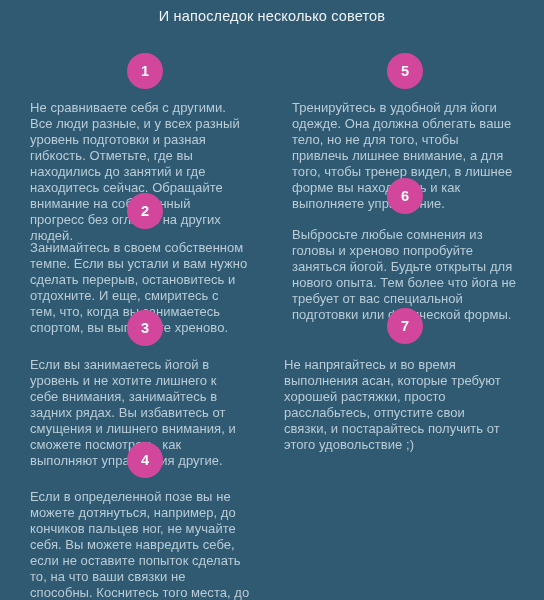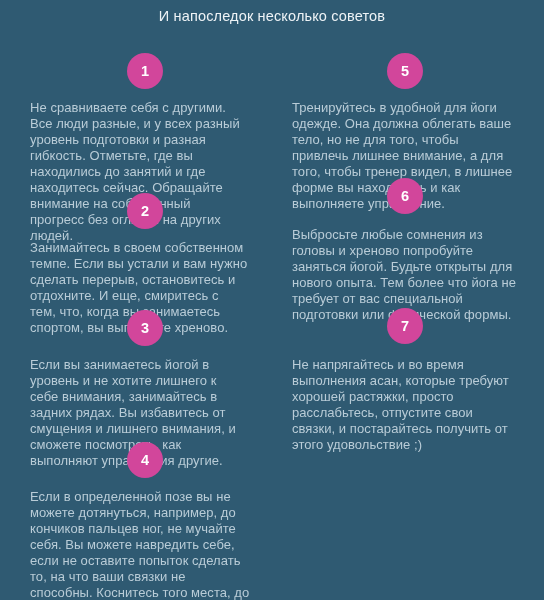--- a/index.html
+++ b/index.html
@@ -84,21 +84,21 @@
   .col-left .tip-4 .tip-text { position: absolute; left: 30px; top: 449px; width: 220px; }
 
   
   .col-right .tip-5 .badge { position: absolute; left: 115px; top: 13px; }
   .col-right .tip-5 .tip-text { position: absolute; left: 20px; top: 60px; width: 224px; }
 
   .col-right .tip-6 .badge { position: absolute; left: 115px; top: 138px; }
   .col-right .tip-6 .tip-text { position: absolute; left: 20px; top: 187px; width: 224px; }
 
   .col-right .tip-7 .badge { position: absolute; left: 115px; top: 268px; }
-  .col-right .tip-7 .tip-text { position: absolute; left: 20px; top: 317px; width: 226px; }
+  .col-right .tip-7 .tip-text { position: absolute; left: 12px; top: 317px; width: 226px; }
 </style>
 </head>
 <body>
 
 <div class="page">
 
   <div class="page-title">И напоследок несколько советов</div>
 
   <div class="columns">
 

